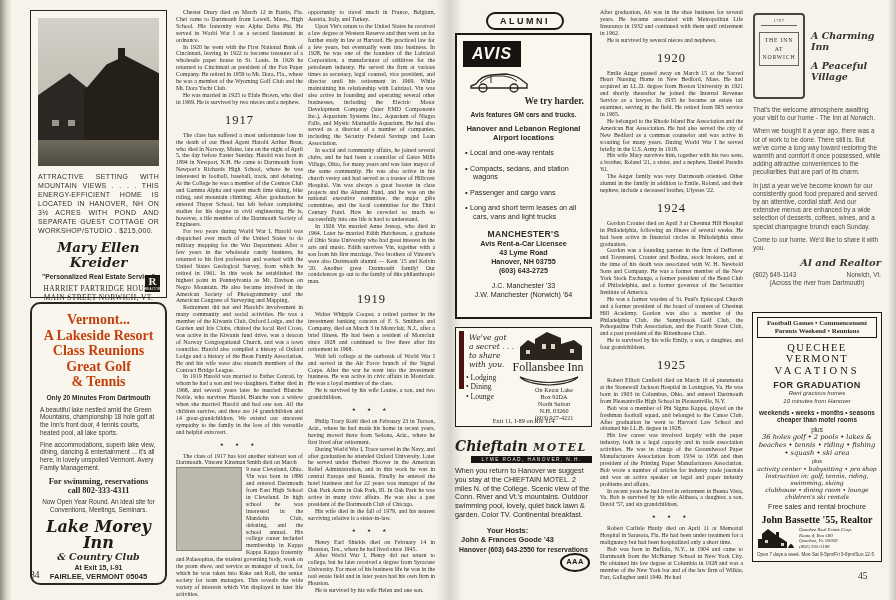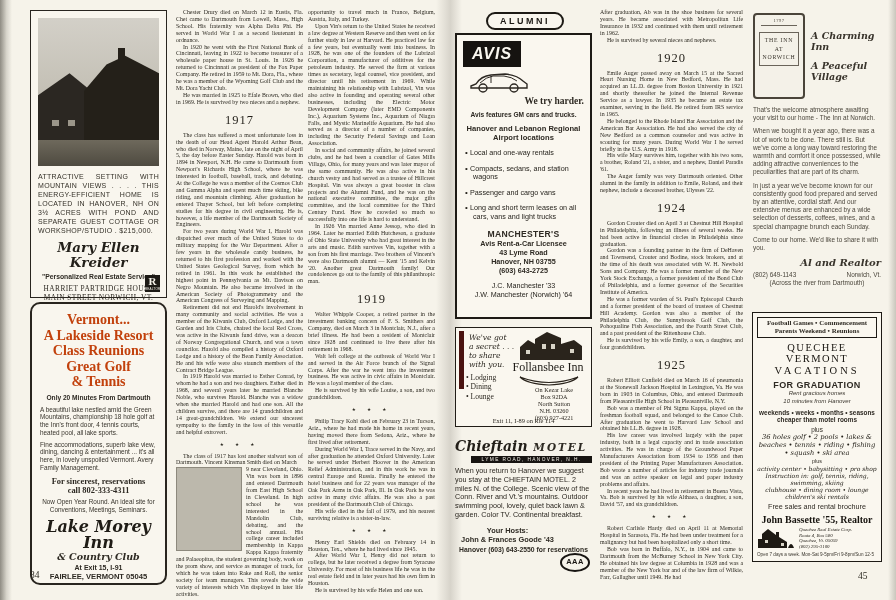--- a/index.html
+++ b/index.html
@@ -162,21 +162,21 @@
   <div class="ad-morey">
     <div class="mt">Vermont...</div>
     <div class="mt">A Lakeside Resort</div>
     <div class="mt">Class Reunions</div>
     <div class="mt">Great Golf</div>
     <div class="mt">&amp; Tennis</div>
     <div class="msub">Only 20 Minutes From Dartmouth</div>
     <div class="mp">A beautiful lake nestled amid the Green Mountains, championship 18 hole golf at the Inn's front door, 4 tennis courts, heated pool, all lake sports.</div>
     <div class="mp">Fine accommodations, superb lake view, dining, dancing &amp; entertainment ... it's all here, in lovely unspoiled Vermont. Avery Family Management.</div>
     <div class="mcta">
-      <div>For sincerest, reservations</div>
+      <div>For swimming, reservations</div>
       <div>call 802-333-4311</div>
     </div>
     <div class="mnote">Now Open Year Round. An ideal site for Conventions, Meetings, Seminars.</div>
     <div class="mname">Lake Morey Inn</div>
     <div class="mname2">&amp; Country Club</div>
     <div class="maddr">At Exit 15, I-91</div>
     <div class="maddr2">FAIRLEE, VERMONT 05045</div>
   </div>
 
   <div class="textcol" id="col2">

